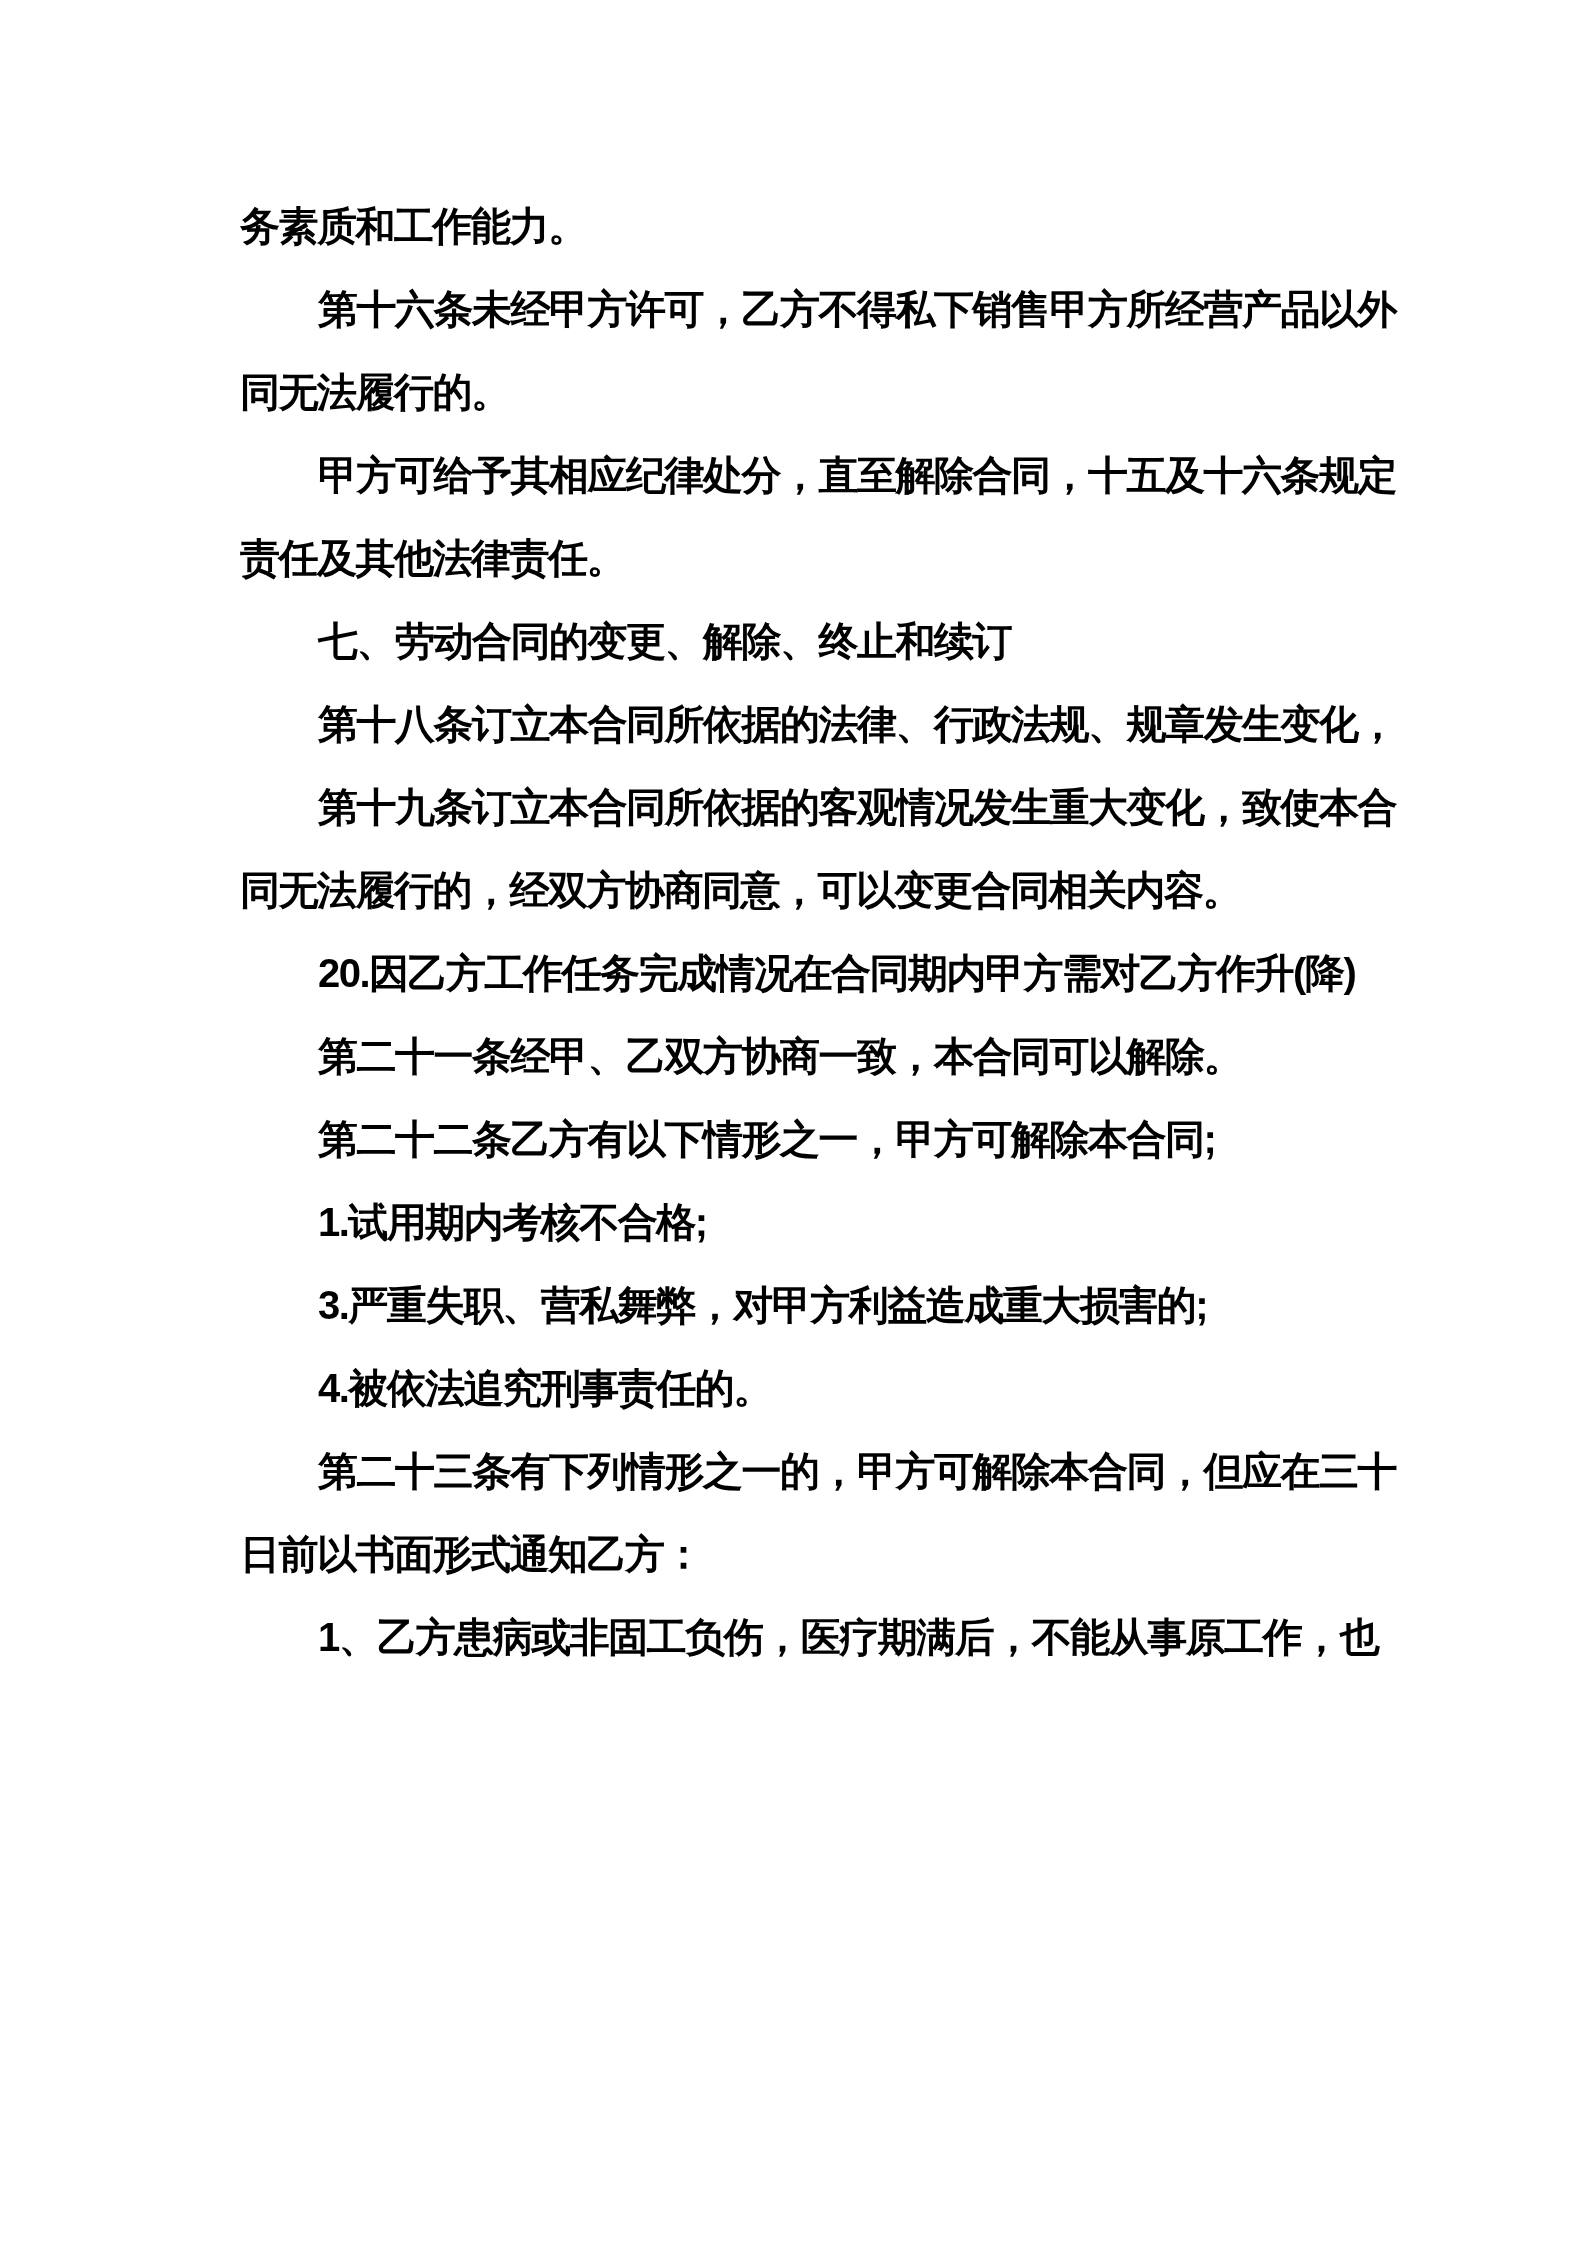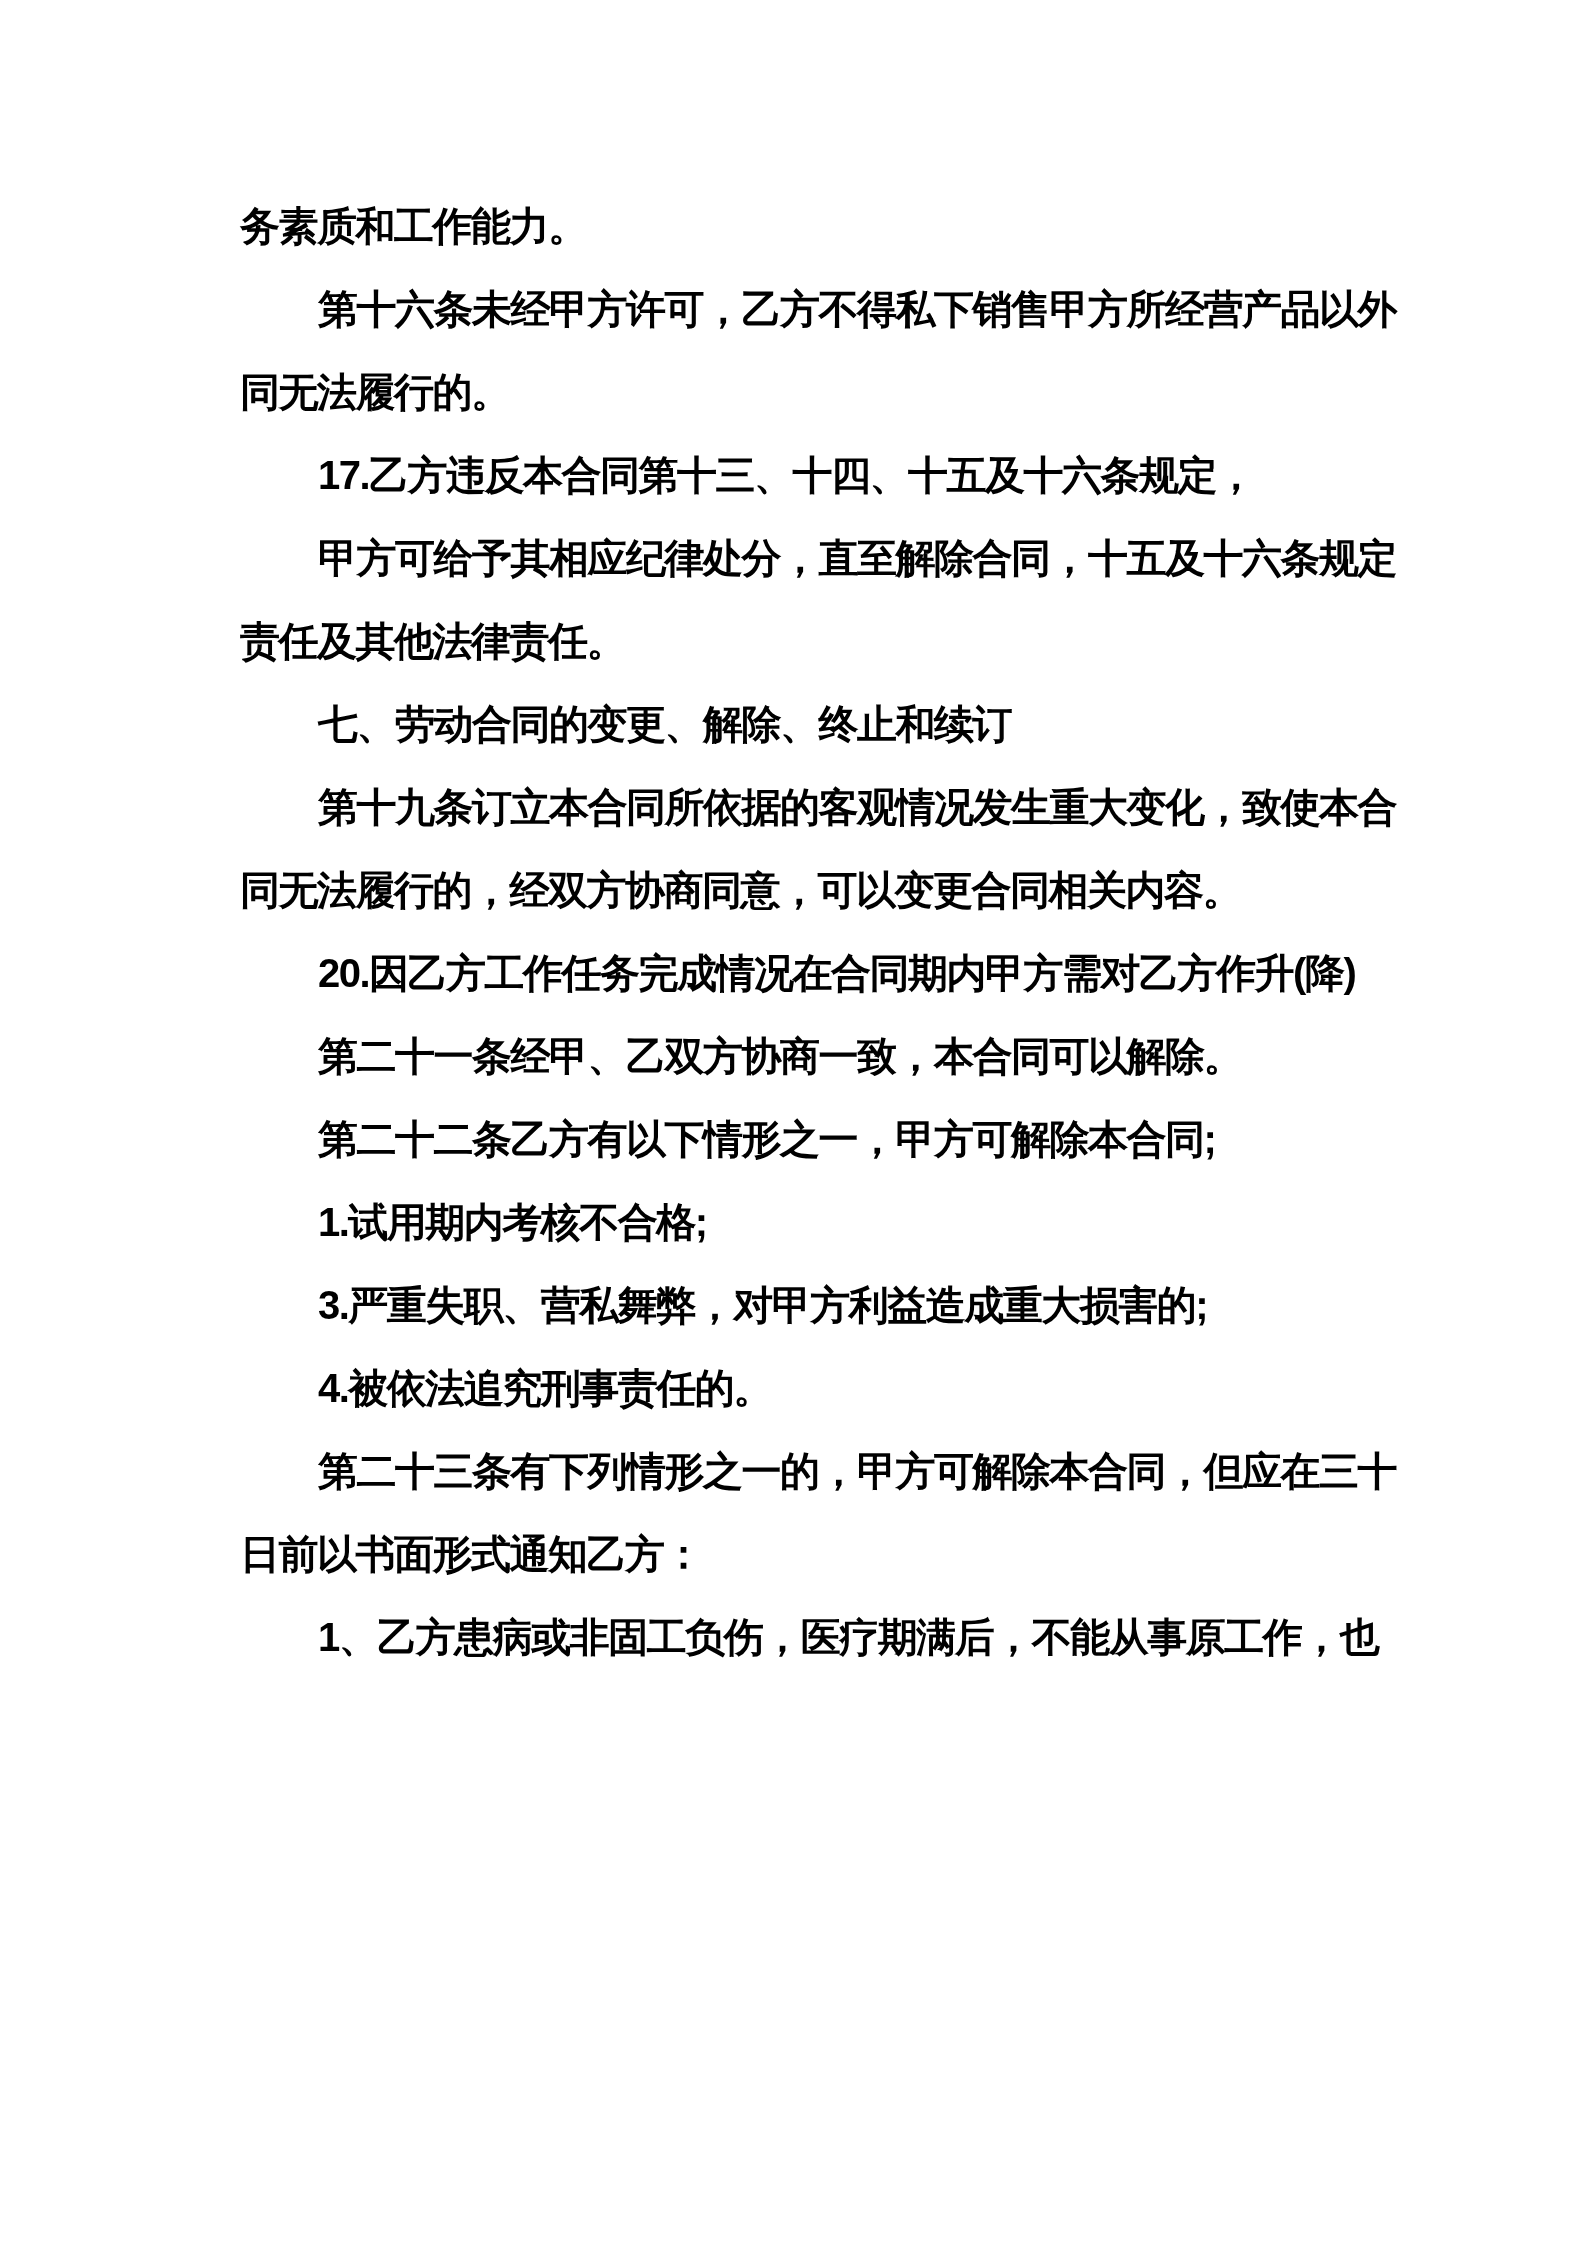--- a/index.html
+++ b/index.html
@@ -34,24 +34,24 @@
   }
 </style>
 </head>
 <body>
 
 <div class="page">
   <div class="text-block">
     <div class="line">务素质和工作能力。</div>
     <div class="line indent">第十六条未经甲方许可，乙方不得私下销售甲方所经营产品以外</div>
     <div class="line">同无法履行的。</div>
-    <div class="line indent">17.乙方违反本合同第十三、十四、十五及十六条规定，</div>
     <div class="line indent">甲方可给予其相应纪律处分，直至解除合同，十五及十六条规定</div>
     <div class="line">责任及其他法律责任。</div>
     <div class="line indent">七、劳动合同的变更、解除、终止和续订</div>
+    <div class="line indent">第十八条订立本合同所依据的法律、行政法规、规章发生变化，</div>
     <div class="line indent">第十九条订立本合同所依据的客观情况发生重大变化，致使本合</div>
     <div class="line">同无法履行的，经双方协商同意，可以变更合同相关内容。</div>
     <div class="line indent">20.因乙方工作任务完成情况在合同期内甲方需对乙方作升(降)</div>
     <div class="line indent">第二十一条经甲、乙双方协商一致，本合同可以解除。</div>
     <div class="line indent">第二十二条乙方有以下情形之一，甲方可解除本合同;</div>
     <div class="line indent">1.试用期内考核不合格;</div>
     <div class="line indent">3.严重失职、营私舞弊，对甲方利益造成重大损害的;</div>
     <div class="line indent">4.被依法追究刑事责任的。</div>
     <div class="line indent">第二十三条有下列情形之一的，甲方可解除本合同，但应在三十</div>
     <div class="line">日前以书面形式通知乙方：</div>

